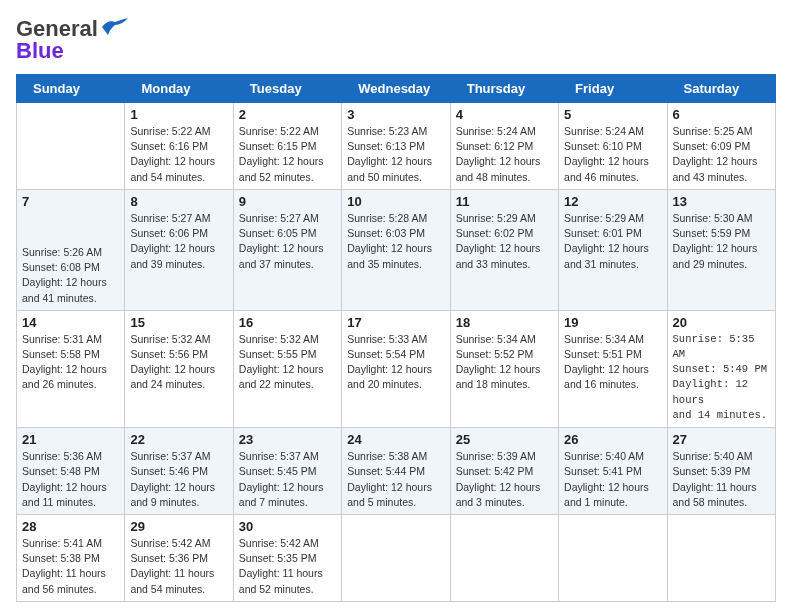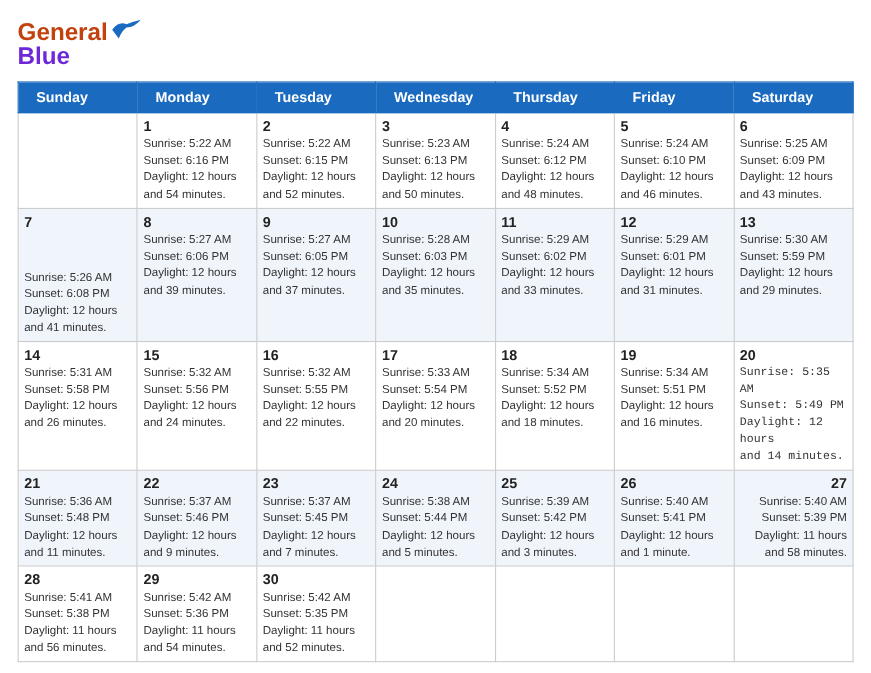--- a/index.html
+++ b/index.html
@@ -75,21 +75,21 @@
       background: #fff !important;
     }
   </style>
 </head>
 <body>
 
 <div class="header">
   <div class="logo-wrapper">
     <div>
       <div style="display:flex;align-items:center;">
-        <span style="font-size:22px;font-weight:bold;color:#c2410c;">General</span>
+        <span style="font-size:22px;font-weight:bold;color:#404040;">General</span>
         <svg width="30" height="20" viewBox="0 0 30 20" style="margin-left:2px;margin-top:-4px;">
           <path d="M2,10 Q8,2 15,5 Q20,3 28,1 Q22,8 15,8 Q10,12 8,18 Z" fill="#1a6abf"></path>
         </svg>
       </div>
       <span style="font-size:22px;font-weight:bold;color:#6d28d9;display:block;margin-top:-4px;">Blue</span>
     </div>
   </div>
   <div class="title-block">
     <div class="month-title"></div>
     <div class="location-title"></div>
@@ -292,21 +292,21 @@
 Daylight: 12 hours
 and 3 minutes.</div>
         </td>
         <td style="background: rgb(240, 244, 251); margin-left: 48px;">
           <span class="day-num">26</span>
           <div class="day-info" style="white-space: pre-line;">Sunrise: 5:40 AM
 Sunset: 5:41 PM
 Daylight: 12 hours
 and 1 minute.</div>
         </td>
-        <td style="background: rgb(240, 244, 251); text-align: right;">
+        <td style="background: rgb(240, 244, 251);">
           <span class="day-num">27</span>
           <div class="day-info" style="white-space: pre-line;">Sunrise: 5:40 AM
 Sunset: 5:39 PM
 Daylight: 11 hours
 and 58 minutes.</div>
         </td>
       </tr>
       <tr>
         <td>
           <span class="day-num">28</span>

